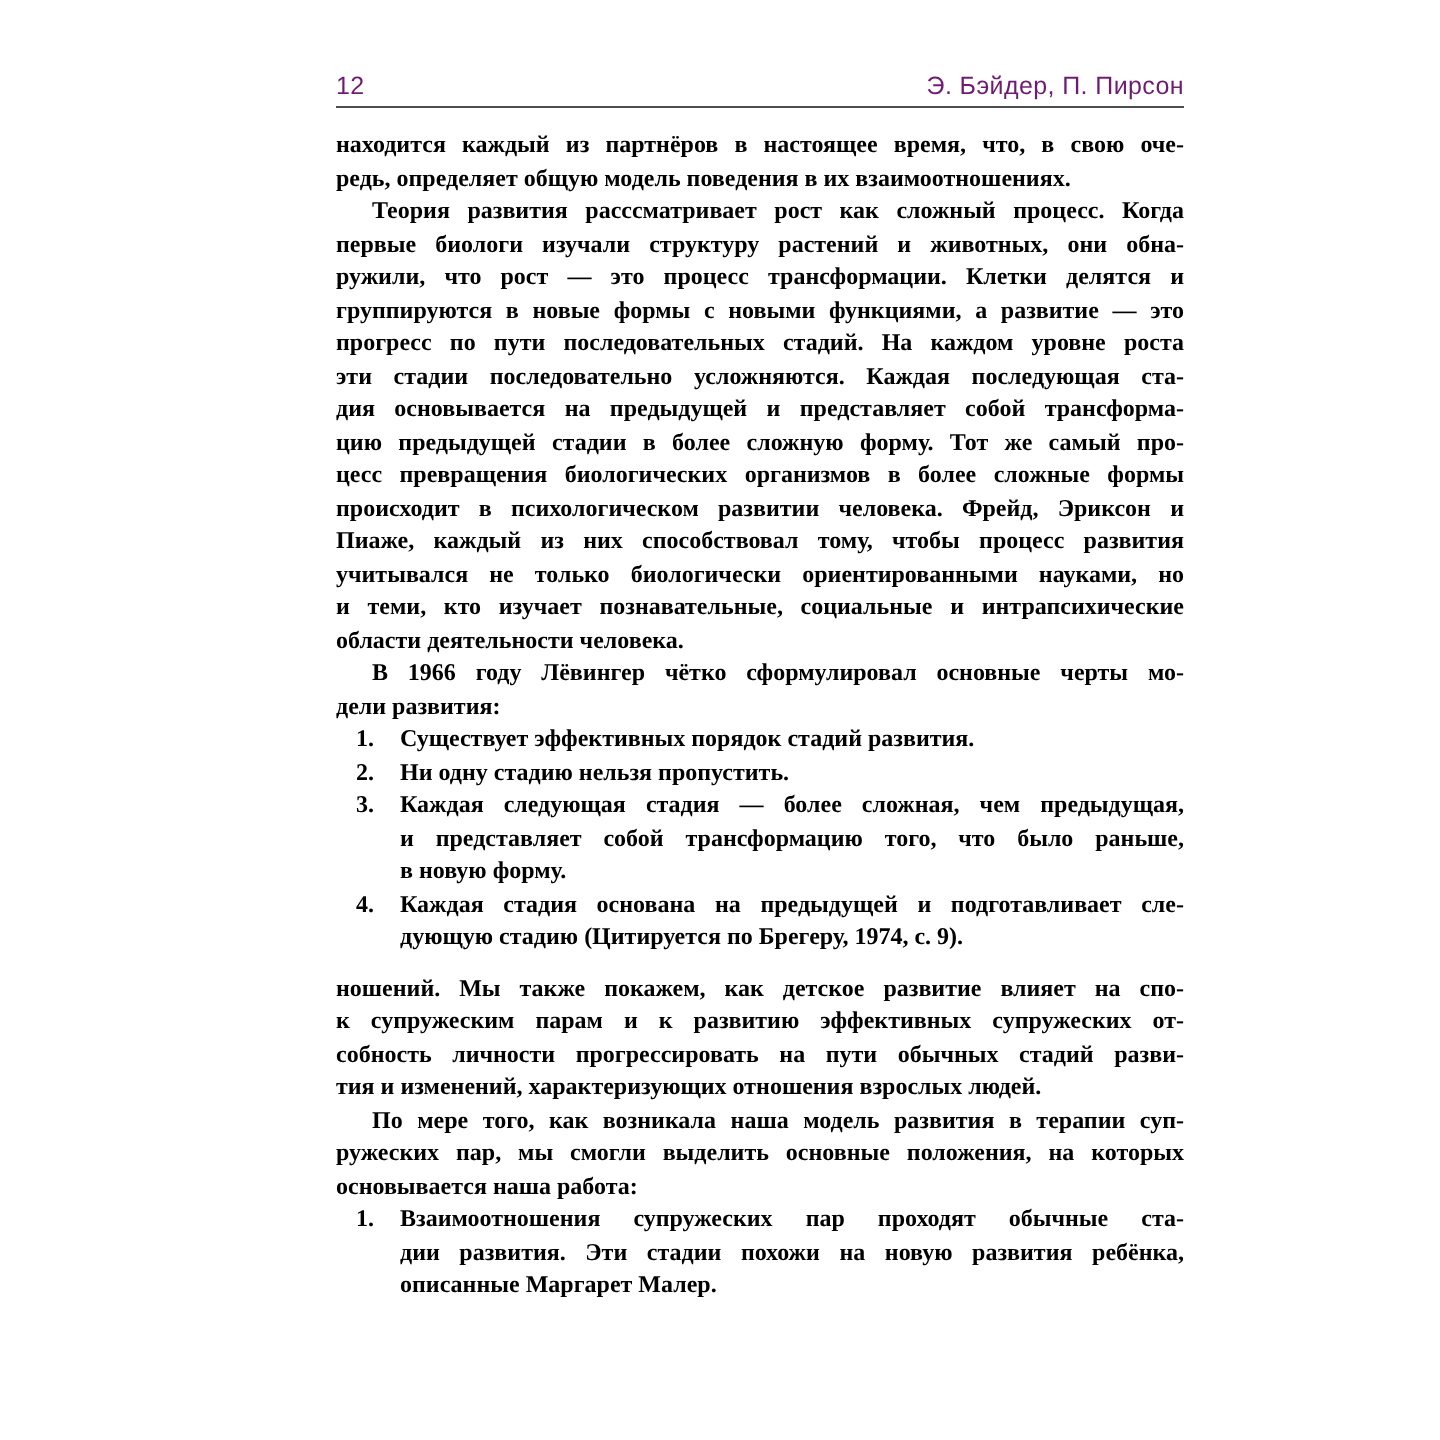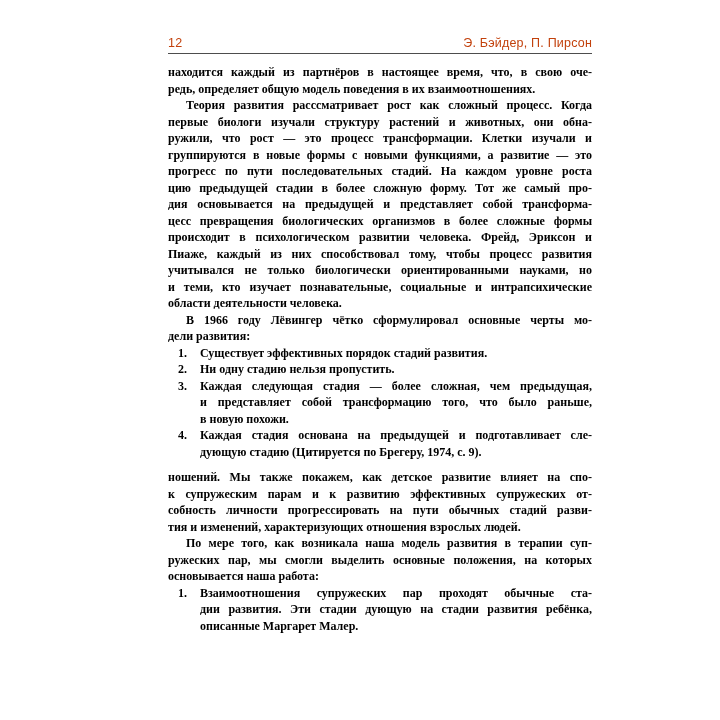--- a/index.html
+++ b/index.html
@@ -19,21 +19,21 @@
     left: 168px;
     top: 36px;
     width: 424px;
   }
   .header-row {
     display: flex;
     justify-content: space-between;
     align-items: baseline;
     font-family: "Liberation Sans", sans-serif;
     font-size: 12.5px;
-    color: #c2410c;
+    color: #701a75;
     letter-spacing: 0.2px;
   }
   .header-rule {
     border: none;
     border-top: 1px solid #4d4d4d;
     margin: 3px 0 0 0;
     height: 0;
   }
   .page-body {
     margin-top: 10px;
@@ -81,25 +81,26 @@
     </div>
     <hr class="header-rule">
     <div class="page-body" id="page-body">
         <div class="para">
           <div class="line">находится каждый из партнёров в настоящее время, что, в свою оче-</div>
           <div class="line last">редь, определяет общую модель поведения в их взаимоотношениях.</div>
         </div>
         <div class="para">
           <div class="line indent">Теория развития расссматривает рост как сложный процесс. Когда</div>
           <div class="line">первые биологи изучали структуру растений и животных, они обна-</div>
-          <div class="line">ружили, что рост — это процесс трансформации. Клетки изучали и</div>
+          <div class="line">ружили, что рост — это процесс трансформации. Клетки делятся и</div>
           <div class="line">группируются в новые формы с новыми функциями, а развитие — это</div>
           <div class="line">прогресс по пути последовательных стадий. На каждом уровне роста</div>
+          <div class="line">эти стадии последовательно усложняются. Каждая последующая ста-</div>
+          <div class="line">дия основывается на предыдущей и представляет собой трансформа-</div>
           <div class="line">цию предыдущей стадии в более сложную форму. Тот же самый про-</div>
-          <div class="line">дия основывается на предыдущей и представляет собой трансформа-</div>
           <div class="line">цесс превращения биологических организмов в более сложные формы</div>
           <div class="line">происходит в психологическом развитии человека. Фрейд, Эриксон и</div>
           <div class="line">Пиаже, каждый из них способствовал тому, чтобы процесс развития</div>
           <div class="line">учитывался не только биологически ориентированными науками, но</div>
           <div class="line">и теми, кто изучает познавательные, социальные и интрапсихические</div>
           <div class="line last">области деятельности человека.</div>
         </div>
         <div class="para">
           <div class="line indent">В 1966 году Лёвингер чётко сформулировал основные черты мо-</div>
           <div class="line last">дели развития:</div>
@@ -109,21 +110,21 @@
           <div class="line last">Существует эффективных порядок стадий развития.</div>
         </div>
         <div class="li">
           <span class="num">2.</span>
           <div class="line last">Ни одну стадию нельзя пропустить.</div>
         </div>
         <div class="li">
           <span class="num">3.</span>
           <div class="line">Каждая следующая стадия — более сложная, чем предыдущая,</div>
           <div class="line">и представляет собой трансформацию того, что было раньше,</div>
-          <div class="line last">в новую похожи.</div>
+          <div class="line last">в новую форму.</div>
         </div>
         <div class="li">
           <span class="num">4.</span>
           <div class="line">Каждая стадия основана на предыдущей и подготавливает сле-</div>
           <div class="line last">дующую стадию (Цитируется по Брегеру, 1974, с. 9).</div>
         </div>
         <div class="spacer" style="height: 9px;"></div>
         <div class="para">
           <div class="line">ношений. Мы также покажем, как детское развитие влияет на спо-</div>
           <div class="line">к супружеским парам и к развитию эффективных супружеских от-</div>
@@ -131,18 +132,18 @@
           <div class="line last">тия и изменений, характеризующих отношения взрослых людей.</div>
         </div>
         <div class="para">
           <div class="line indent">По мере того, как возникала наша модель развития в терапии суп-</div>
           <div class="line">ружеских пар, мы смогли выделить основные положения, на которых</div>
           <div class="line last">основывается наша работа:</div>
         </div>
         <div class="li">
           <span class="num">1.</span>
           <div class="line">Взаимоотношения супружеских пар проходят обычные ста-</div>
-          <div class="line">дии развития. Эти стадии дующую на стадии развития ребёнка,</div>
+          <div class="line">дии развития. Эти стадии похожи на новую развития ребёнка,</div>
           <div class="line last">описанные Маргарет Малер.</div>
         </div>
       </div>
   </div>
 </div>
 
 </body></html>

